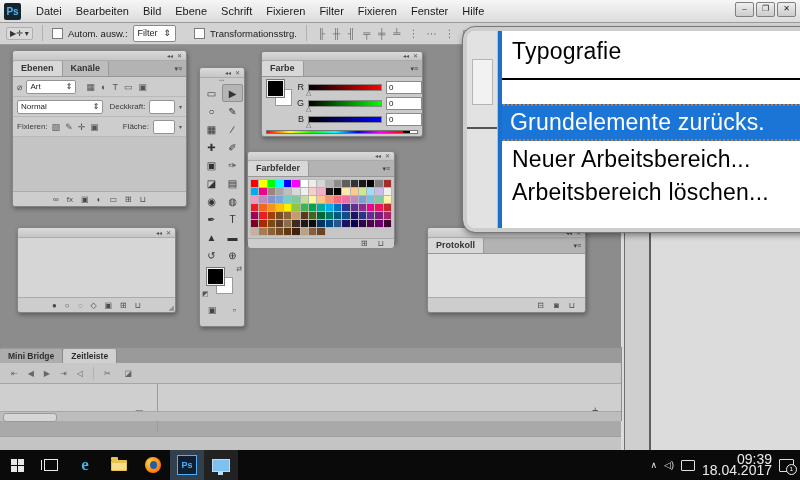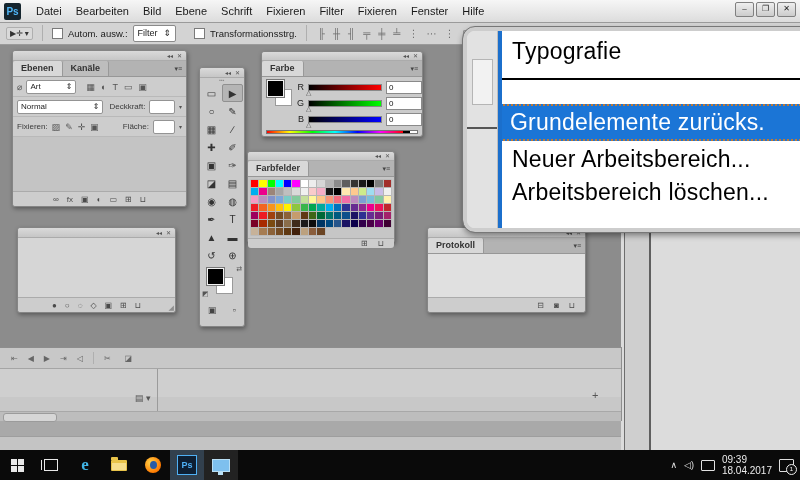--- a/index.html
+++ b/index.html
@@ -121,21 +121,21 @@
   .folder:before{content:"";position:absolute;left:0;top:-3px;width:7px;height:3px;background:#E8C34A;border-radius:1px 1px 0 0}
   .folder:after{content:"";position:absolute;left:1px;top:3px;width:14px;height:7px;background:#F6DE8D}
   .ffx{width:16px;height:16px;border-radius:50%;background:radial-gradient(circle at 35% 35%,#FFD24A,#FF7A00 70%);position:relative}
   .ffx:after{content:"";position:absolute;left:5px;top:4px;width:7px;height:8px;border-radius:50%;background:#275BA6}
   .pstile{width:18px;height:18px;background:#0E1F33;border:1px solid #4FB0F5;color:#4FB0F5;
     font-size:9px;font-weight:bold;display:flex;align-items:center;justify-content:center}
   .magmon{width:16px;height:11px;background:#7EC0EE;border:1px solid #B9DFF5;position:relative}
   .magmon:after{content:"";position:absolute;left:5px;bottom:-4px;width:5px;height:3px;background:#B9DFF5}
   .tray{margin-left:auto;display:flex;align-items:center;gap:7px;padding-right:4px;color:#E2E2E2}
   .trayico{font-size:9px;color:#E2E2E2}
-  .clock{text-align:left;font-size:10px;line-height:11px;color:#ECECEC}
+  .clock{text-align:right;font-size:14px;line-height:11px;color:#ECECEC}
   .notif{width:13px;height:11px;border:1px solid #DDD;border-radius:1px;position:relative;margin-right:2px}
   .notif .badge{position:absolute;right:-4px;bottom:-4px;width:9px;height:9px;border-radius:50%;
     background:#111;border:1px solid #EEE;color:#FFF;font-size:6px;line-height:9px;text-align:center}
 </style>
 </head>
 <body>
 
 <div class="abs menubar">
   <div class="pslogo">Ps</div>
   <div style="display:flex">
@@ -503,20 +503,24 @@
   <div class="pcontent" style="background:#E0E0E0"></div>
   <div class="pfoot" style="justify-content:flex-end;gap:10px;padding-right:10px">
 
   <span>⊟</span>
       <span>◙</span>
       <span>⊔</span>
     </div>
 </div>
 
 <div class="abs tl">
+  <div class="tltabs">
+    <span class="tltab">Mini Bridge</span>
+    <span class="tltab on">Zeitleiste</span>
+  </div>
   <div class="tlctl">
     <div style="display:flex;gap:4px">
 
     <span class="tlbtn">⇤</span>
         <span class="tlbtn">◀</span>
         <span class="tlbtn">▶</span>
         <span class="tlbtn">⇥</span>
         <span class="tlbtn">◁</span>
       </div>
     <span class="osep" style="height:12px"></span>

